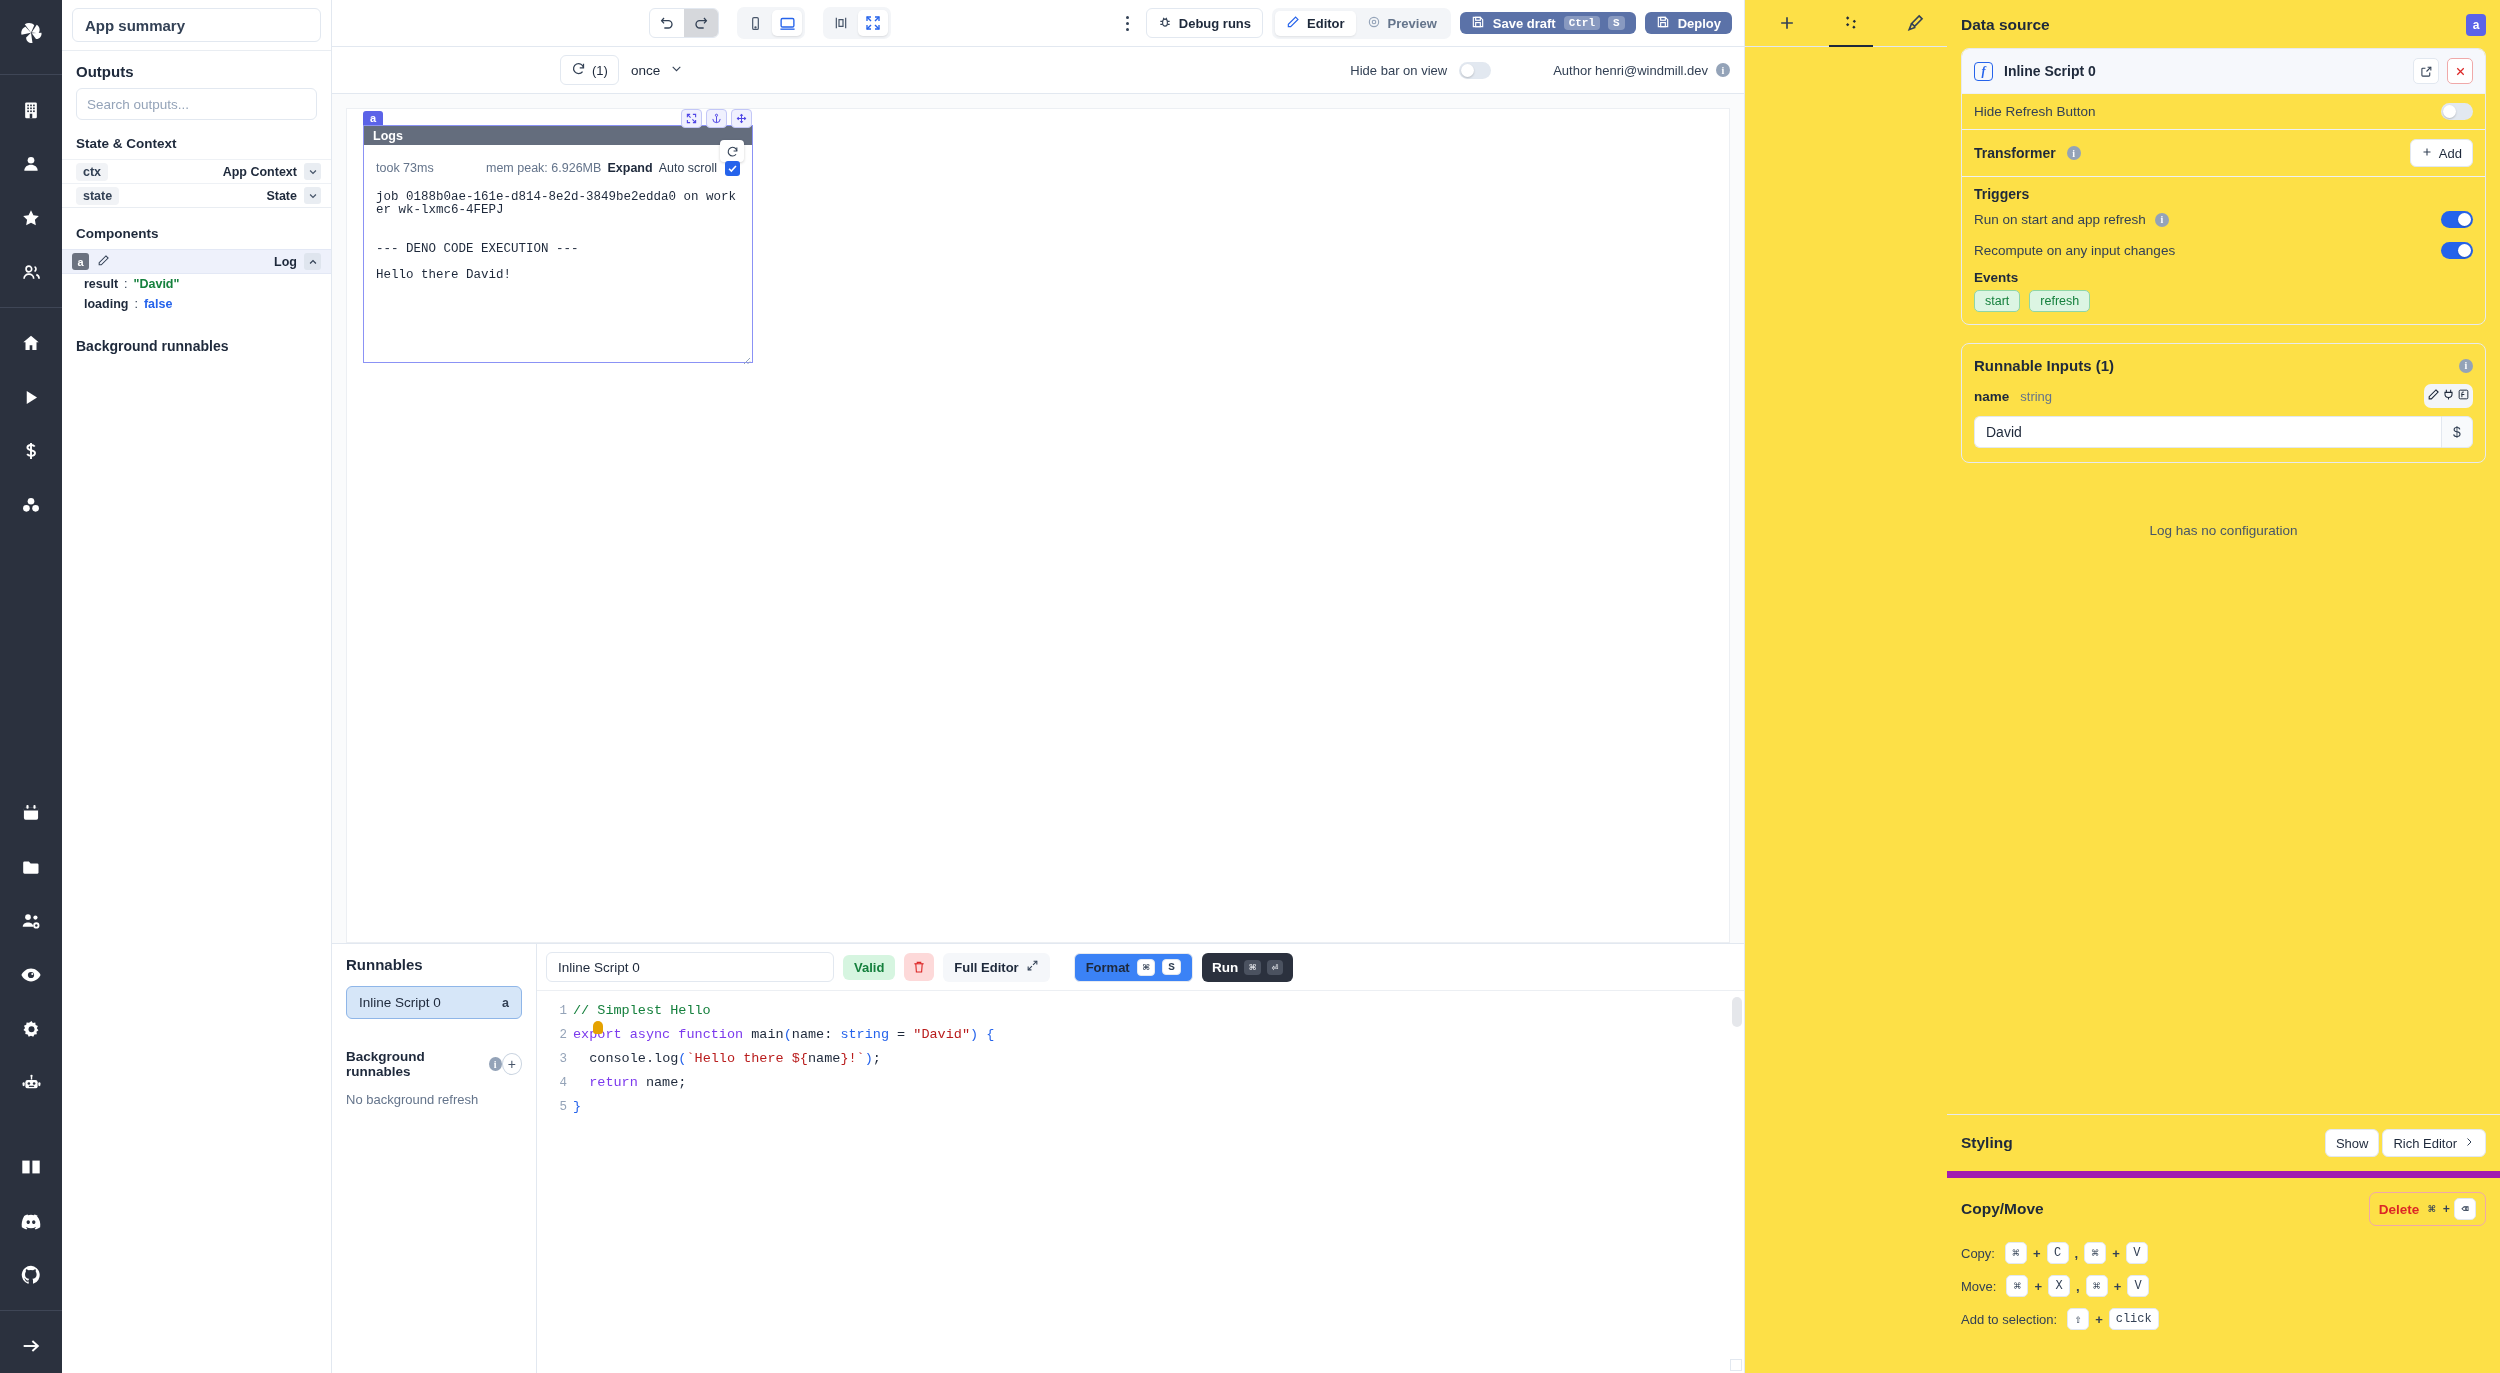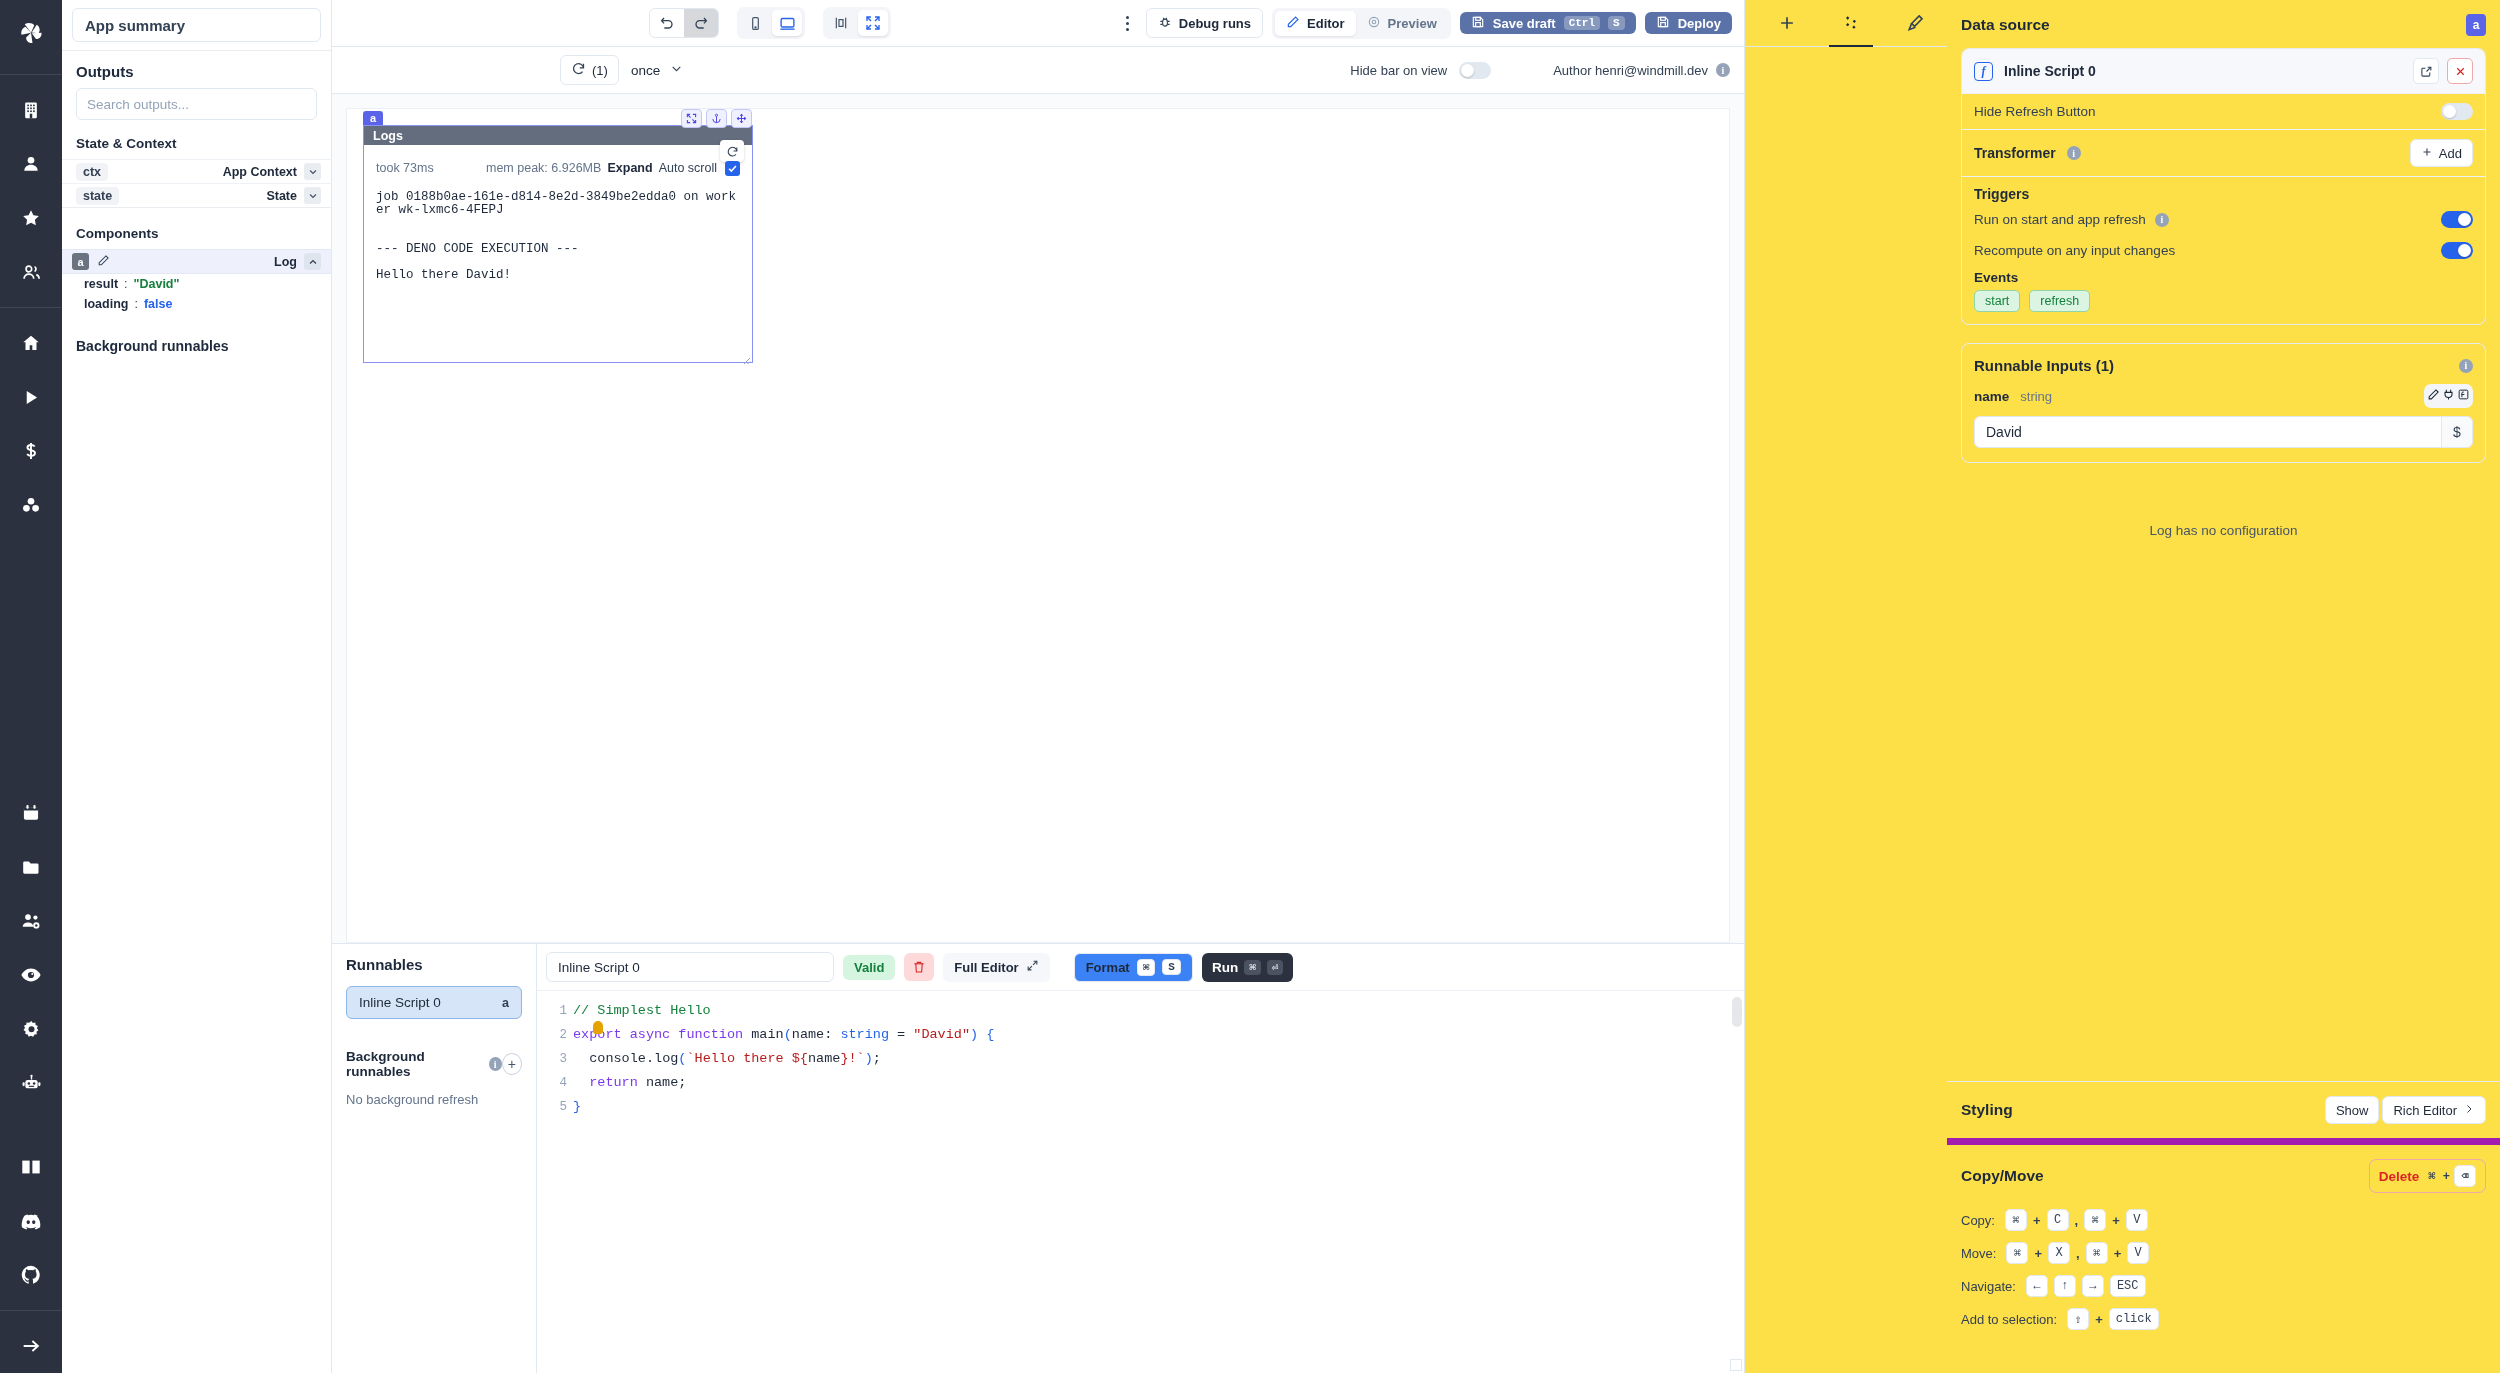--- a/index.html
+++ b/index.html
@@ -970,27 +970,20 @@
               <span class="lbl">Move:</span>
               <span class="kbd">⌘</span>
               <span class="plus">+</span>
               <span class="kbd">X</span>
               <span class="plus">,</span>
               <span class="kbd">⌘</span>
               <span class="plus">+</span>
               <span class="kbd">V</span>
             </div>
             <div class="kb-line">
-              <span class="lbl">Navigate:</span>
-              <span class="kbd">←</span>
-              <span class="kbd">↑</span>
-              <span class="kbd">→</span>
-              <span class="kbd">ESC</span>
-            </div>
-            <div class="kb-line">
               <span class="lbl">Add to selection:</span>
               <span class="kbd">⇧</span>
               <span class="plus">+</span>
               <span class="kbd">click</span>
             </div>
           </div>
       </div>
     </div>
   </div>
 </div>

